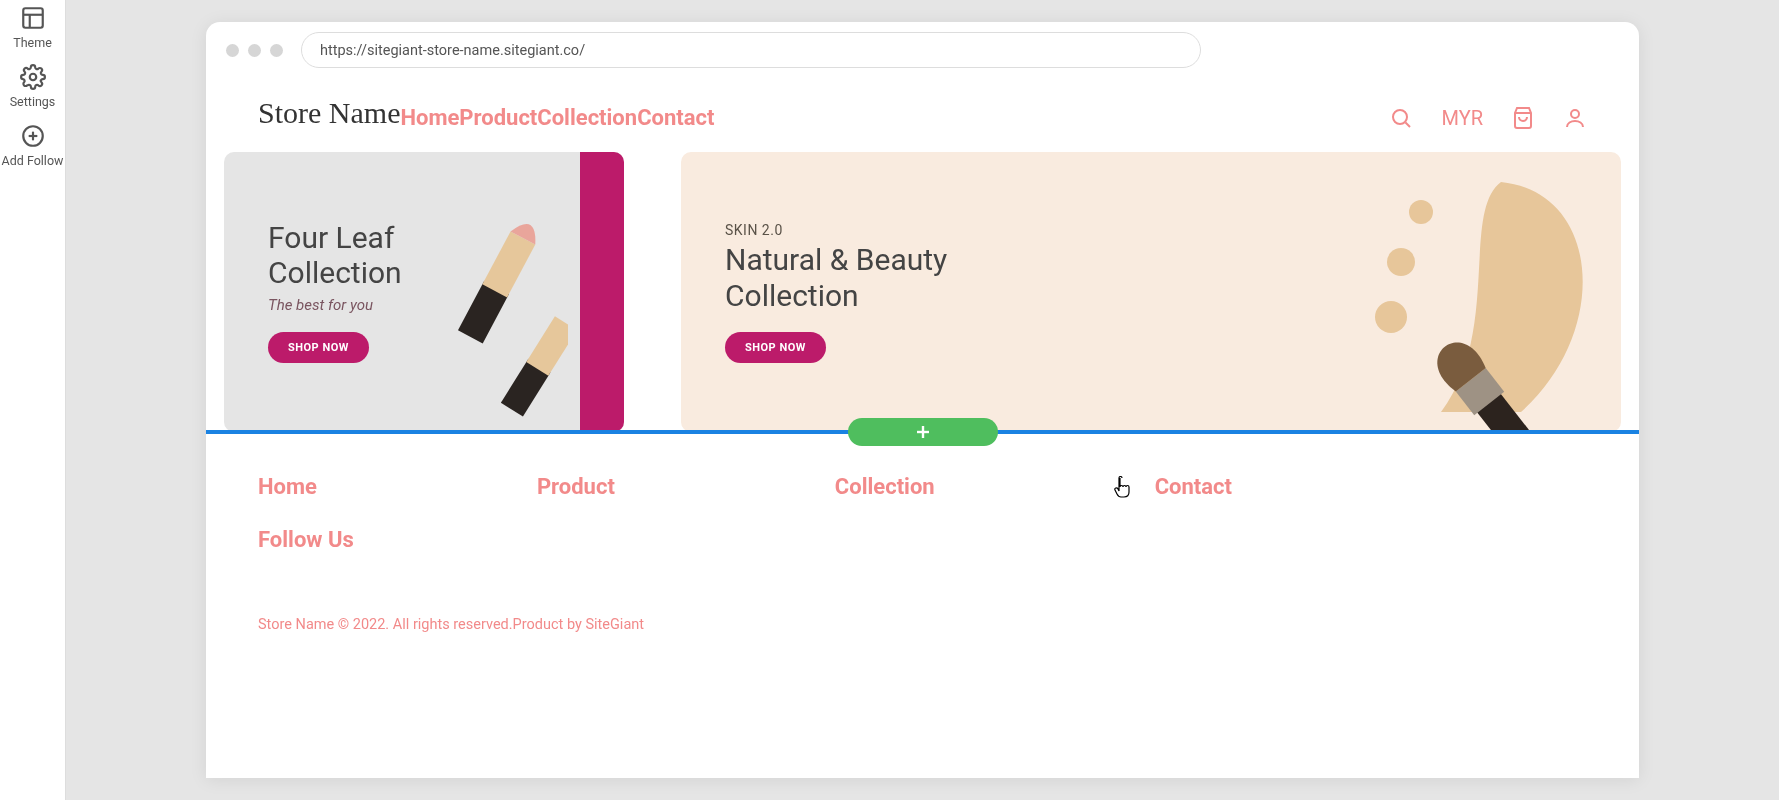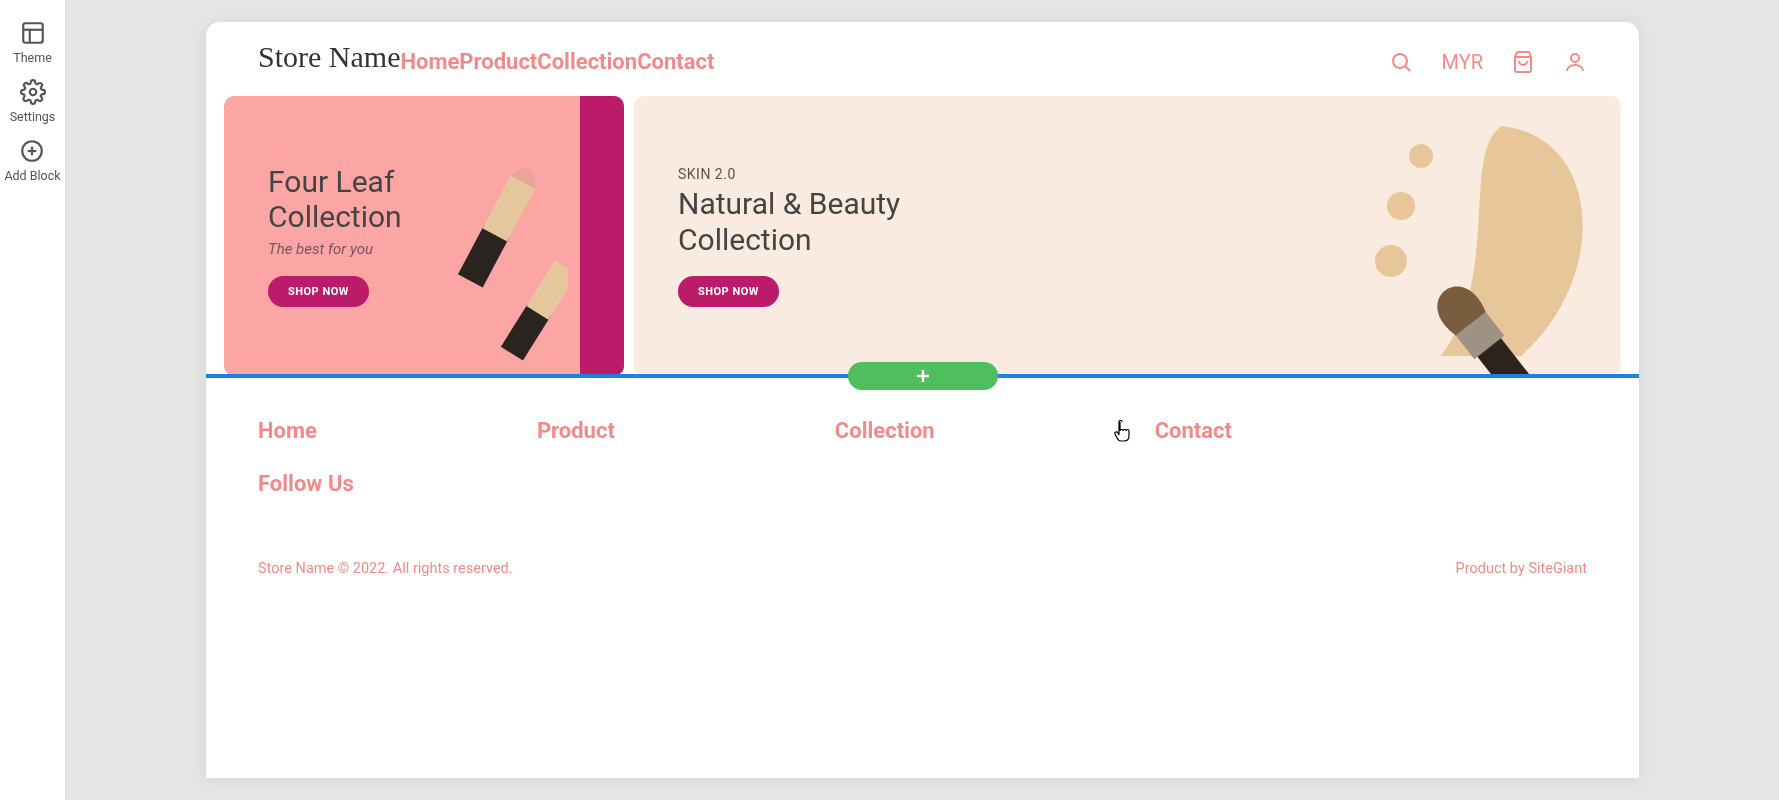--- a/index.html
+++ b/index.html
@@ -1,21 +1,21 @@
 <!DOCTYPE html>
 <html><head>
 <meta charset="utf-8">
 <style>
 * { margin: 0; padding: 0; box-sizing: border-box; font-family: -apple-system, BlinkMacSystemFont, "Segoe UI", Roboto, sans-serif; }
 body { background: #e5e5e5; width: 1779px; height: 800px; overflow: hidden; position: relative; }
 
 .side-toolbar {
   position: absolute; left: 0; top: 0; width: 66px; height: 100%;
   background: #fff; border-right: 1px solid #ddd;
-  display: flex; flex-direction: column; align-items: center; padding-top: 20px; gap: 14px;
+  display: flex; flex-direction: column; align-items: center; padding-top: 5px; gap: 14px;
 }
 .side-item { display: flex; flex-direction: column; align-items: center; gap: 4px; cursor: pointer; color: #555; }
 .side-item svg { width: 26px; height: 26px; stroke: #555; fill: none; stroke-width: 2; }
 .side-item span { font-size: 12.5px; color: #555; }
 
 .canvas-area {
   position: absolute; left: 66px; top: 0; right: 0; bottom: 0;
   padding: 22px 140px 22px 140px;
 }
 
@@ -45,25 +45,25 @@
 .nav-link { font-size: 22px; font-weight: 700; color: #f28a8a; cursor: pointer; }
 .nav-right { margin-left: auto; display: flex; align-items: center; gap: 28px; color: #f28a8a; }
 .nav-right svg { width: 24px; height: 24px; stroke: #f28a8a; fill: none; stroke-width: 2; }
 .currency { font-size: 20px; font-weight: 400; color: #f28a8a; }
 
 .banners { display: flex; gap: 10px; padding: 4px 18px 0 18px; }
 .banner {
   border-radius: 10px; height: 280px; position: relative; overflow: hidden;
   display: flex; align-items: center; padding-left: 44px;
 }
-.banner-left { flex: 0 0 400px; background: #fca5a5; }
+.banner-left { flex: 0 0 400px; background: #e5e5e5; }
 .banner-left::after {
   content:""; position:absolute; right:0; top:0; bottom:0; width:44px; background:#bc1b6a;
 }
-.banner-right { flex: 1; background: #f9ebdf; }
+.banner-right { flex: 1; background: #f9ebdf; margin-left: 47px; }
 .banner h2 { font-family: Georgia, serif; font-weight: 400; color: #444; }
 .banner-left h2 { font-size: 30px; line-height: 1.15; }
 .banner-right .eyebrow { font-size: 14px; letter-spacing: .5px; color: #5a5248; margin-bottom: 4px; }
 .banner-right h2 { font-size: 30px; line-height: 1.2; }
 .subtitle { font-style: italic; color: #7a5560; font-size: 15px; margin-top: 6px; }
 .shop-btn {
   display: inline-block; margin-top: 18px; background: #bc1b6a; color:#fff;
   border: none; border-radius: 22px; padding: 9px 20px; font-size: 11px; font-weight: 700;
   letter-spacing: .5px; cursor: pointer;
 }
@@ -77,21 +77,21 @@
   display:flex; align-items:center; justify-content:center; cursor:pointer;
 }
 .insert-pill svg { stroke:#fff; stroke-width:2.4; }
 
 .cursor-icon { position:absolute; left:908px; top:398px; z-index:5; }
 
 .footer { padding: 40px 52px 16px 52px; }
 .footer-links { display:flex; gap: 220px; margin-bottom: 28px; }
 .footer-link { font-size: 22px; font-weight: 700; color:#f28a8a; cursor:pointer; }
 .follow { font-size: 22px; font-weight: 700; color:#f28a8a; margin-bottom: 64px; }
-.copyright-row { display:flex; justify-content:space-between; font-size:14.5px; color:#f28a8a; }
+.copyright-row { display:flex; justify-content:flex-start; font-size:14.5px; color:#f28a8a; }
 </style>
 </head>
 <body>
 
 <div class="side-toolbar">
   <div class="side-item">
     <svg viewBox="0 0 24 24">
         <rect x="3" y="3" width="18" height="18" rx="2"></rect>
         <line x1="3" y1="9" x2="21" y2="9"></line>
         <line x1="9" y1="9" x2="9" y2="21"></line>
@@ -104,26 +104,36 @@
         <path d="M19.4 15a1.7 1.7 0 0 0 .34 1.87l.06.06a2 2 0 1 1-2.83 2.83l-.06-.06a1.7 1.7 0 0 0-1.87-.34 1.7 1.7 0 0 0-1 1.56V21a2 2 0 0 1-4 0v-.09a1.7 1.7 0 0 0-1-1.56 1.7 1.7 0 0 0-1.87.34l-.6.06a2 2 0 1 1-2.83-2.83l.06-.06a1.7 1.7 0 0 0 .34-1.87 1.7 1.7 0 0 0-1.56-1H3a2 2 0 0 1 0-4h.09a1.7 1.7 0 0 0 1.56-1 1.7 1.7 0 0 0-.34-1.87l-.06-.06a2 2 0 1 1 2.83-2.83l.06.06a1.7 1.7 0 0 0 1.87.34H9a1.7 1.7 0 0 0 1-1.56V3a2 2 0 0 1 4 0v.09a1.7 1.7 0 0 0 1 1.56 1.7 1.7 0 0 0 1.87-.34l.06-.06a2 2 0 1 1 2.83 2.83l-.06.06a1.7 1.7 0 0 0-.34 1.87V9a1.7 1.7 0 0 0 1.56 1H21a2 2 0 0 1 0 4h-.09a1.7 1.7 0 0 0-1.56 1z"></path>
       </svg>
     <span>Settings</span>
   </div>
   <div class="side-item">
     <svg viewBox="0 0 24 24">
         <circle cx="12" cy="12" r="9"></circle>
         <line x1="12" y1="8" x2="12" y2="16"></line>
         <line x1="8" y1="12" x2="16" y2="12"></line>
       </svg>
-    <span>Add Block</span>
+    <span>Add Follow</span>
   </div>
 </div>
 
 <div class="canvas-area">
   <div class="browser-frame">
+    <div class="browser-bar">
+      <div class="traffic-lights">
+        <span></span>
+        <span></span>
+        <span></span>
+      </div>
+      <div class="url-bar">
+        <span>https://sitegiant-store-name.sitegiant.co/</span>
+      </div>
+    </div>
 
     <div class="page">
 
       <div class="topnav">
         <div class="store-name">Store Name</div>
         <div class="nav-link">Home</div>
         <div class="nav-link">Product</div>
         <div class="nav-link">Collection</div>
         <div class="nav-link">Contact</div>
         <div class="nav-right">

